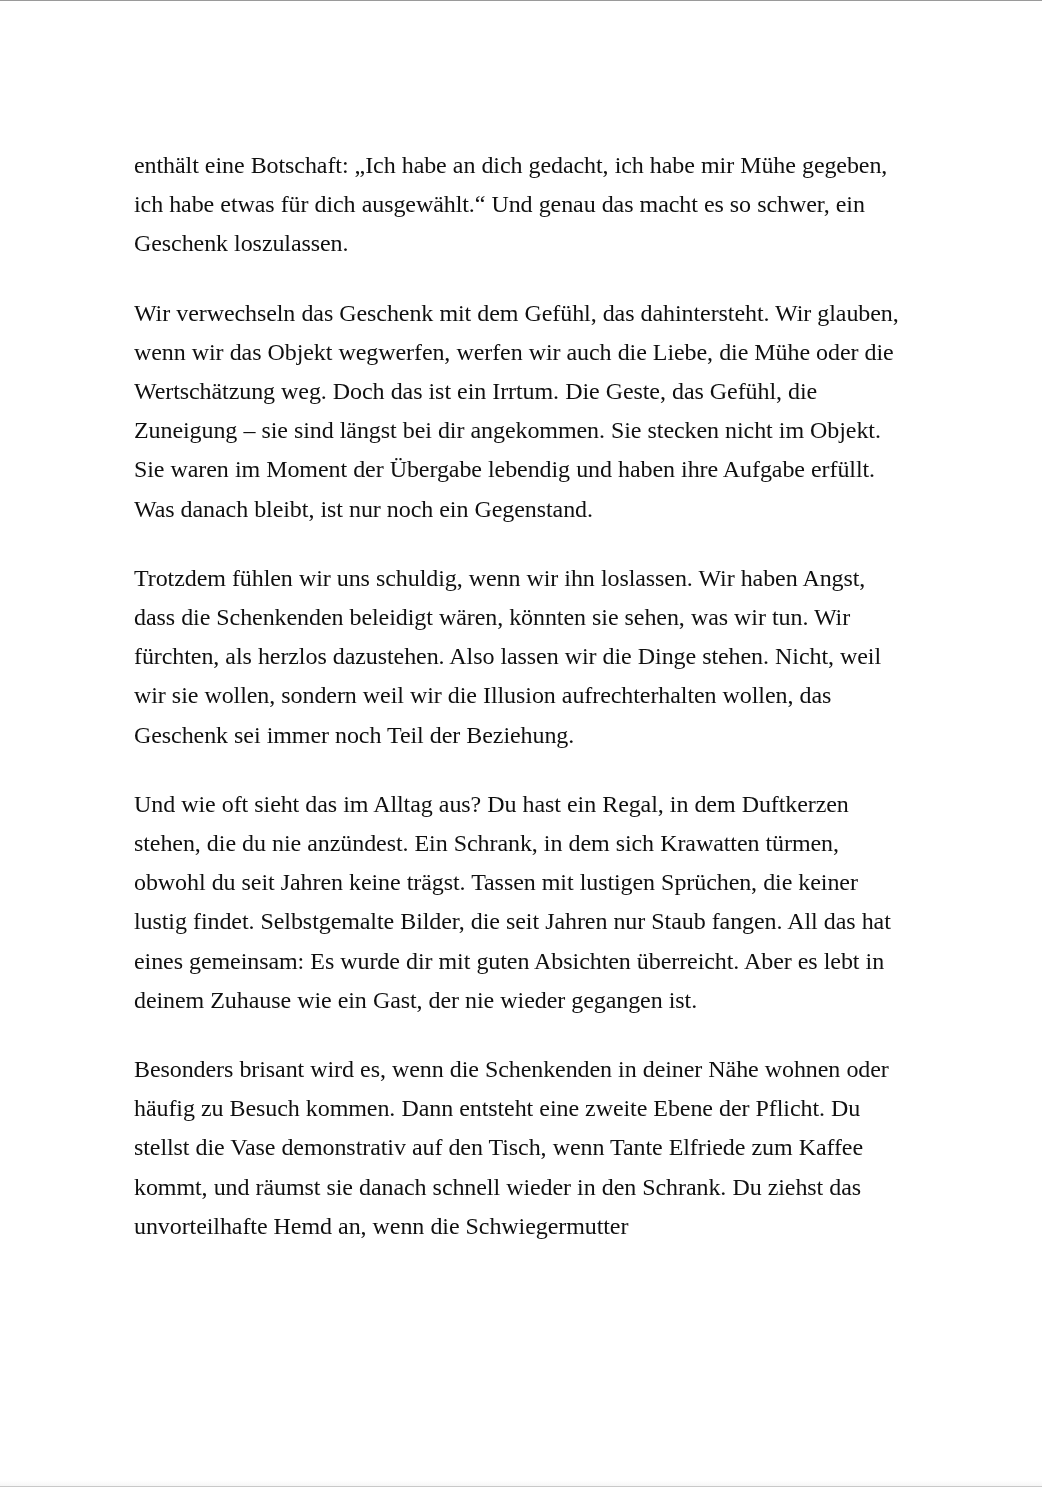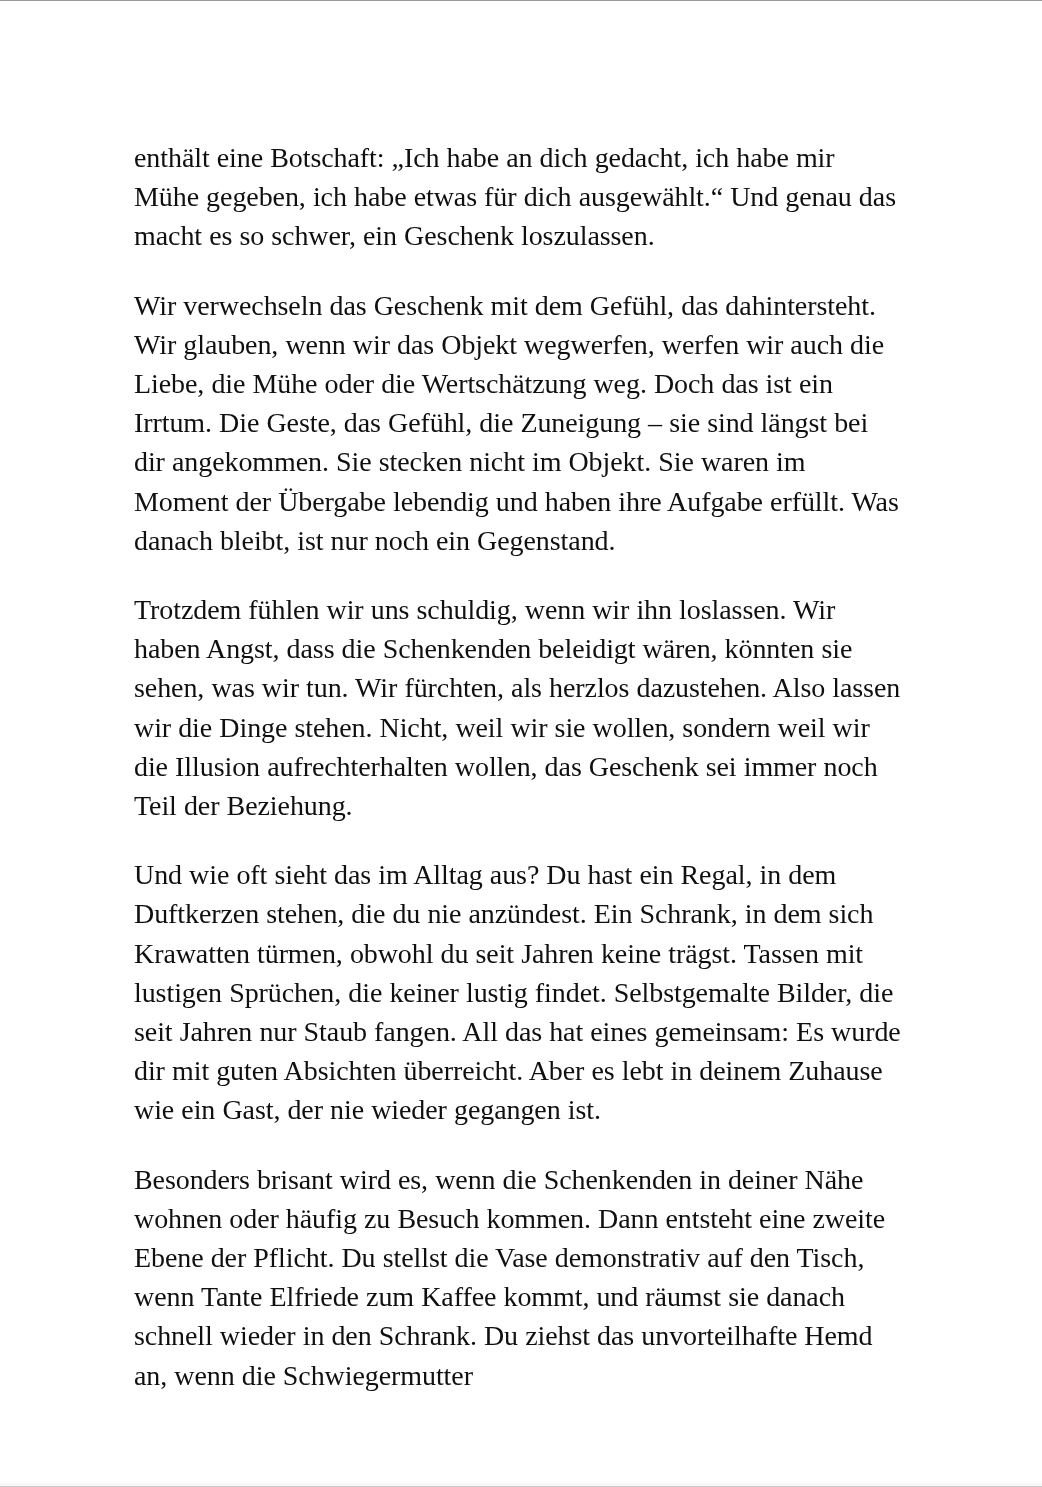--- a/index.html
+++ b/index.html
@@ -45,22 +45,22 @@
   }
 
   .text-column {
     position: absolute;
     left: 134px;
     top: 138px;
     width: 772px;
   }
 
   .doc-paragraph {
-    margin: 0 0 30px 0;
-    font-size: 28px;
+    margin: 8px 0 30px 0;
+    font-size: 24px;
     line-height: 39.2px;
     color: #101010;
     text-align: left;
     letter-spacing: -0.08px;
     word-spacing: 0.2px;
     -webkit-font-smoothing: antialiased;
   }
   .doc-paragraph:last-child {
     margin-bottom: 0;
   }

